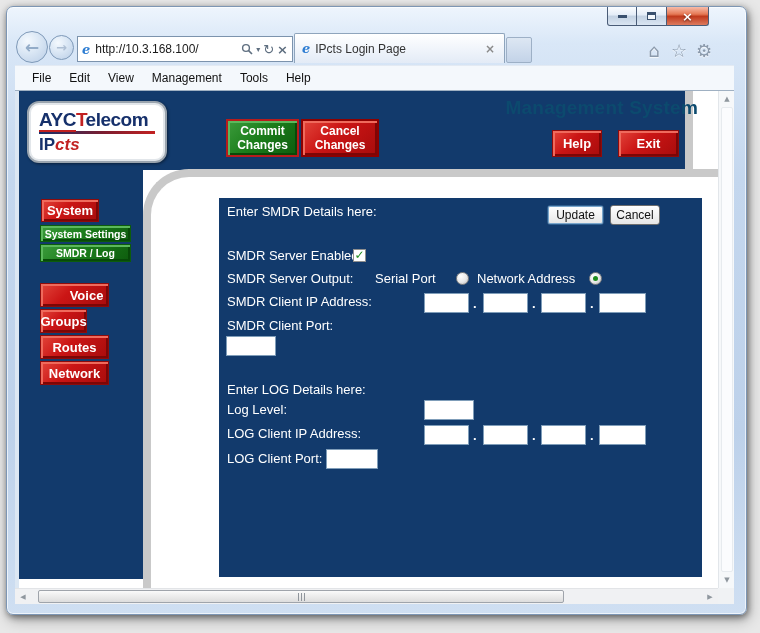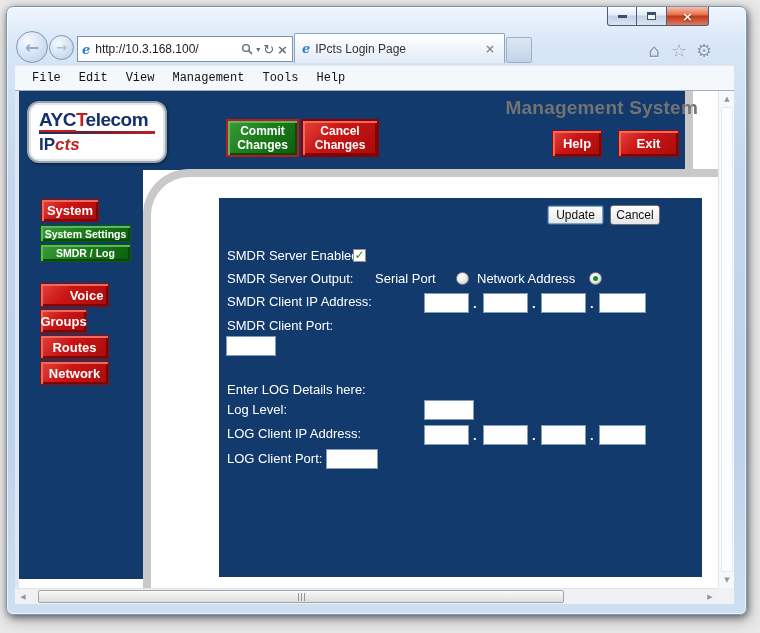--- a/index.html
+++ b/index.html
@@ -44,21 +44,21 @@
   .tab-title { flex:1; white-space:nowrap; overflow:hidden; }
   .tab-close { color:#8a8a8a; font-size:12px; font-weight:bold; padding:0 2px; }
   .tab-stub { position:absolute; left:499px; top:30px; width:26px; height:26px;
     background:linear-gradient(#dde7f3,#c3d3e8); border:1px solid #9db0c6; border-radius:2px; }
 
   .tool-icon { position:absolute; top:32px; width:22px; height:22px; display:flex; align-items:center;
     justify-content:center; color:#8b9aac; font-size:18px; text-shadow:0 1px 1px rgba(255,255,255,.8); }
 
   .menubar { position:absolute; left:8px; top:58px; width:719px; height:25px; background:#f4f8fc;
     border-top:1px solid #e3eaf3; display:flex; align-items:center; padding-left:8px; }
-  .menu-item { padding:3px 9px; font-size:12px; color:#111;font-family:Liberation Mono, monospace; }
+  .menu-item { padding:3px 9px; font-size:12px; color:#111; }
 
   
   .viewport { position:absolute; left:8px; top:83px; width:719px; height:513px; background:#fff;
     border-top:1px solid #9fb0c2; }
   .pagearea { position:absolute; left:0; top:0; width:703px; height:497px; background:#fff; overflow:hidden; }
 
   .navy { background:#123a6c; }
   .page-left-edge { left:0; top:0; width:4px; height:497px; background:#dce7f3; }
   .hdr-navy { left:4px; top:0; width:674px; height:79px; border-right:8px solid #c9c9c9; }
   .sidebar-navy { left:4px; top:79px; width:124px; height:409px; }
@@ -67,21 +67,21 @@
 
   .logo { left:12px; top:10px; width:140px; height:62px; background:#fff; border:2px solid #9aa4ae;
     border-radius:12px; box-shadow:inset 0 0 0 2px #e2e6ea, 1px 1px 3px rgba(0,0,0,.45);
     padding:7px 10px 0 10px; line-height:1; }
   .logo-l1 { font-size:19px; font-weight:bold; color:#16306b; letter-spacing:-0.5px; white-space:nowrap; }
   .logo-red { color:#c22121; }
   .logo-div { height:3px; margin:2px 0 2px 0; background:linear-gradient(90deg,#16306b 0%,#7b1d30 55%,#c22121 100%); }
   .logo-l2 { font-size:17px; font-weight:bold; color:#16306b; white-space:nowrap; }
   .logo-cts { color:#c22121; font-style:italic; }
 
-  .mgmt-title { top:6px; right:20px; color:#737373; font-size:19px; font-weight:bold; letter-spacing:0.2px; }
+  .mgmt-title { top:6px; right:20px; color:#0c4a6e; font-size:19px; font-weight:bold; letter-spacing:0.2px; }
 
   .btn3d { position:absolute; display:flex; align-items:center; justify-content:center; text-align:center;
     color:#fff; font-weight:bold; cursor:default; }
   .red3d { background:linear-gradient(135deg,#e2453a 0%,#cb1515 40%,#a80c0c 100%);
     box-shadow:inset 2px 2px 0 #ef6a5c, inset -2px -2px 0 #7c0606; border:1px solid #8e0b0b; }
   .green3d { background:linear-gradient(135deg,#3c9b3c 0%,#1b7e1b 45%,#0e5c0e 100%);
     box-shadow:inset 2px 2px 0 #5cb85c, inset -2px -2px 0 #084a08; border:1px solid #0c5c0c; }
   .btn-commit { left:211px; top:28px; width:73px; height:38px; font-size:12px; line-height:1.2; border:2px solid #b71c1c; }
   .btn-cancelch { left:286px; top:28px; width:78px; height:38px; font-size:12px; line-height:1.2; border:2px solid #8e0000; }
   .btn-cti  { left:417px; top:39px; width:114px; height:27px; font-size:13px; }
@@ -219,20 +219,21 @@
       <div class="btn3d red3d sb-red sb-system">System</div>
       <div class="btn3d green3d sb-green sb-syssett">System Settings</div>
       <div class="btn3d green3d sb-green sb-smdr">SMDR / Log</div>
       <div class="btn3d red3d sb-red sb-voice">Voice</div>
       <div class="btn3d red3d sb-red sb-groups">Groups</div>
       <div class="btn3d red3d sb-red sb-routes">Routes</div>
       <div class="btn3d red3d sb-red sb-network">Network</div>
 
       <div class="abs content-panel navy">
 
+        <div class="plabel" style="left:8px; top:6px;">Enter SMDR Details here:</div>
         <div class="winbtn winbtn-update">Update</div>
         <div class="winbtn winbtn-cancel">Cancel</div>
 
         <div class="plabel" style="left:8px; top:50px;">SMDR Server Enabled:</div>
         <div class="checkbox"><span>✓</span></div>
 
         <div class="plabel" style="left:8px; top:73px;">SMDR Server Output:</div>
         <div class="plabel" style="left:156px; top:73px;">Serial Port</div>
         <div class="radio" style="left:237px; top:74px;"></div>
         <div class="plabel" style="left:258px; top:73px;">Network Address</div>

